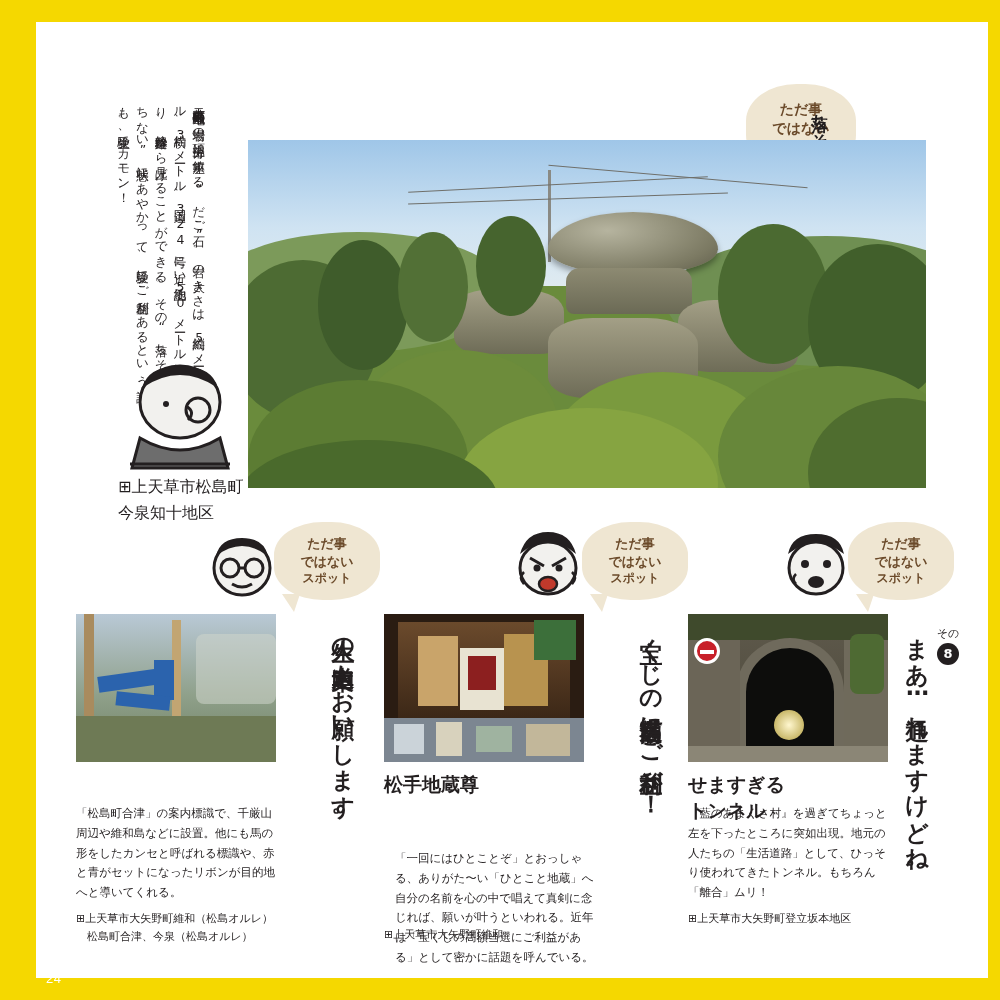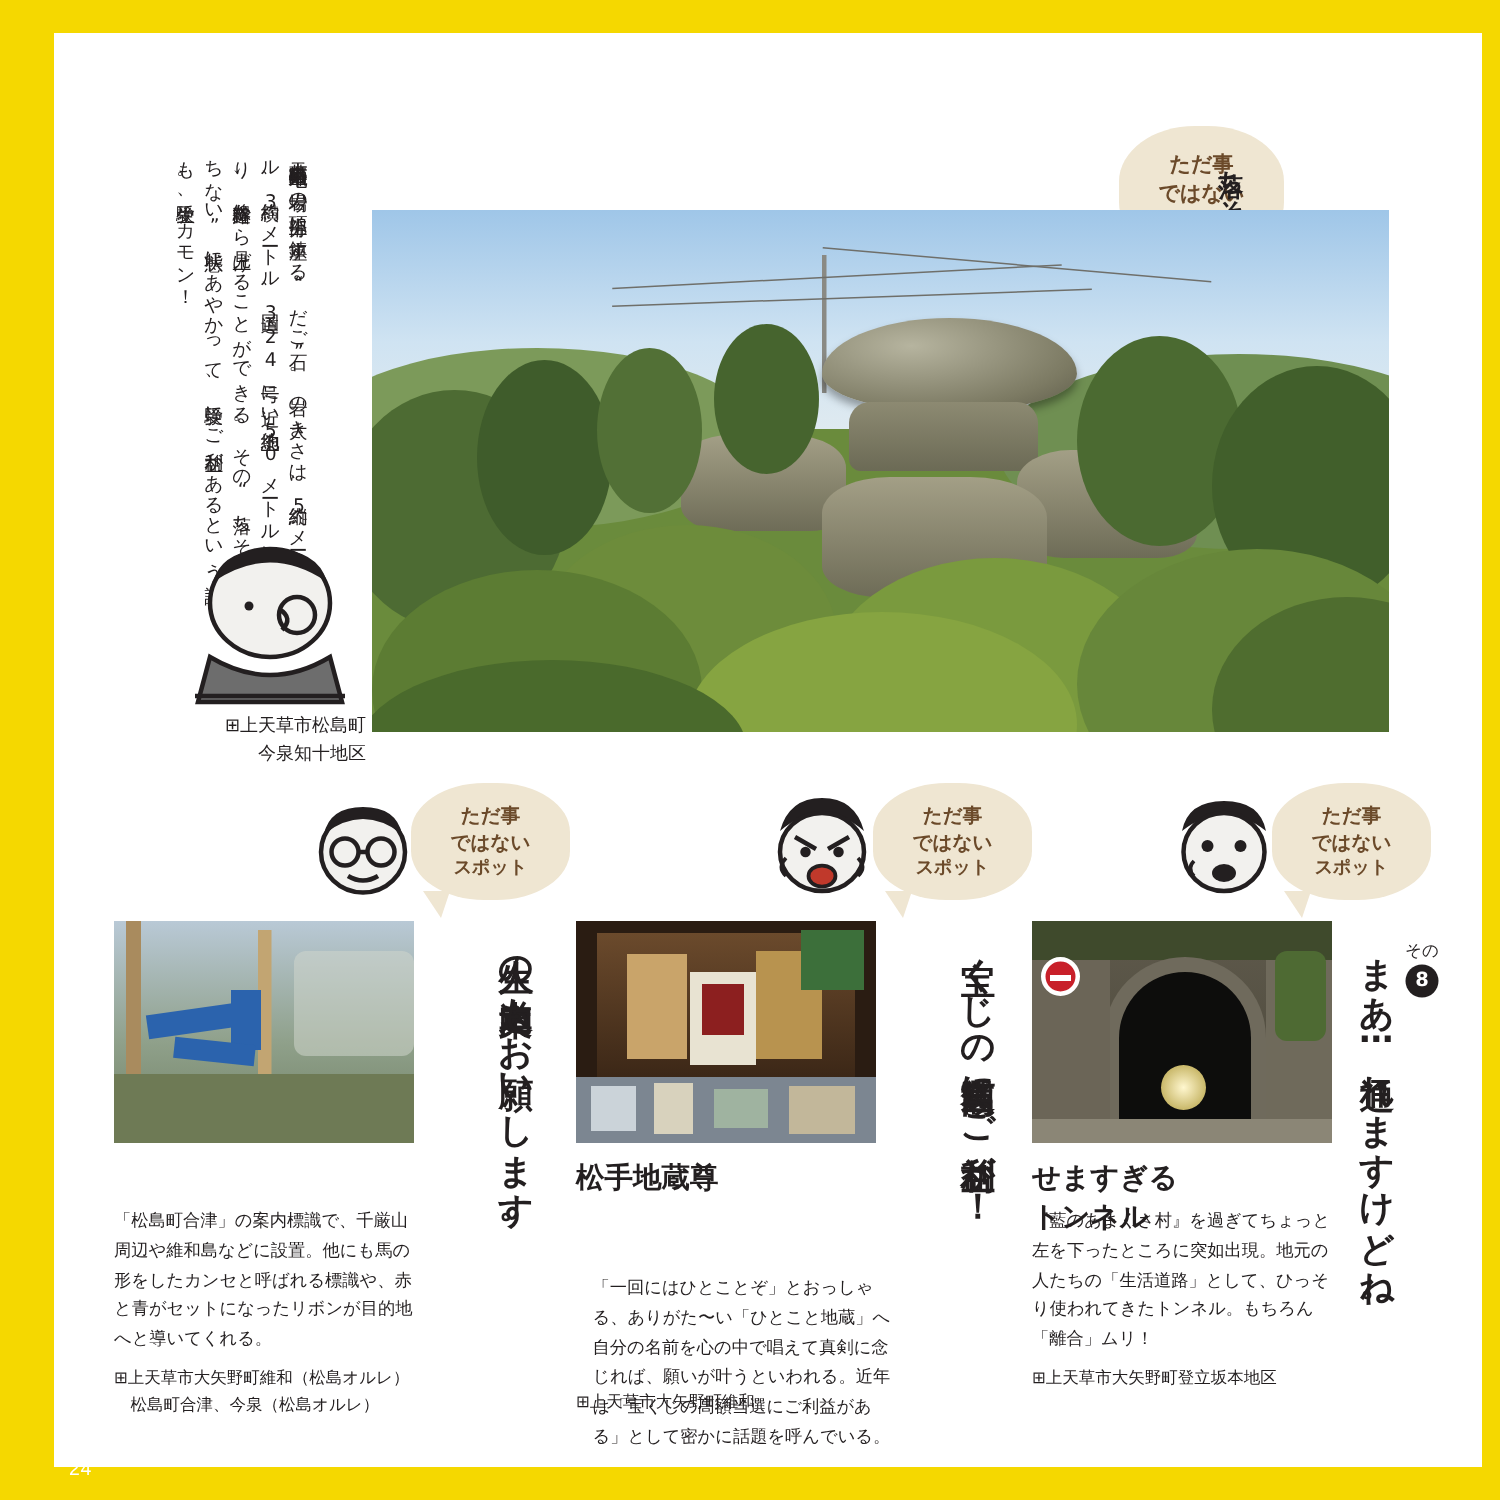--- a/index.html
+++ b/index.html
@@ -93,22 +93,22 @@
   }
   .foliage {
     position:absolute;
     border-radius:50%;
     filter:blur(0.2px);
   }
   .photo-caption {
     position:absolute;
     left:82px; top:452px;
     width:126px;
-    font-size:12px; line-height:1.6; color:#231f20;
-    text-align:right;
+    font-size:16px; line-height:1.6; color:#231f20;
+    text-align:left;
     font-family:"DejaVu Sans", sans-serif;
   }
 
   .top-vert-text {
     position:absolute;
     left:78px; top:76px;
     height:300px;
     font-size:12.5px;
     color:#231f20;
     letter-spacing:0.5px;

